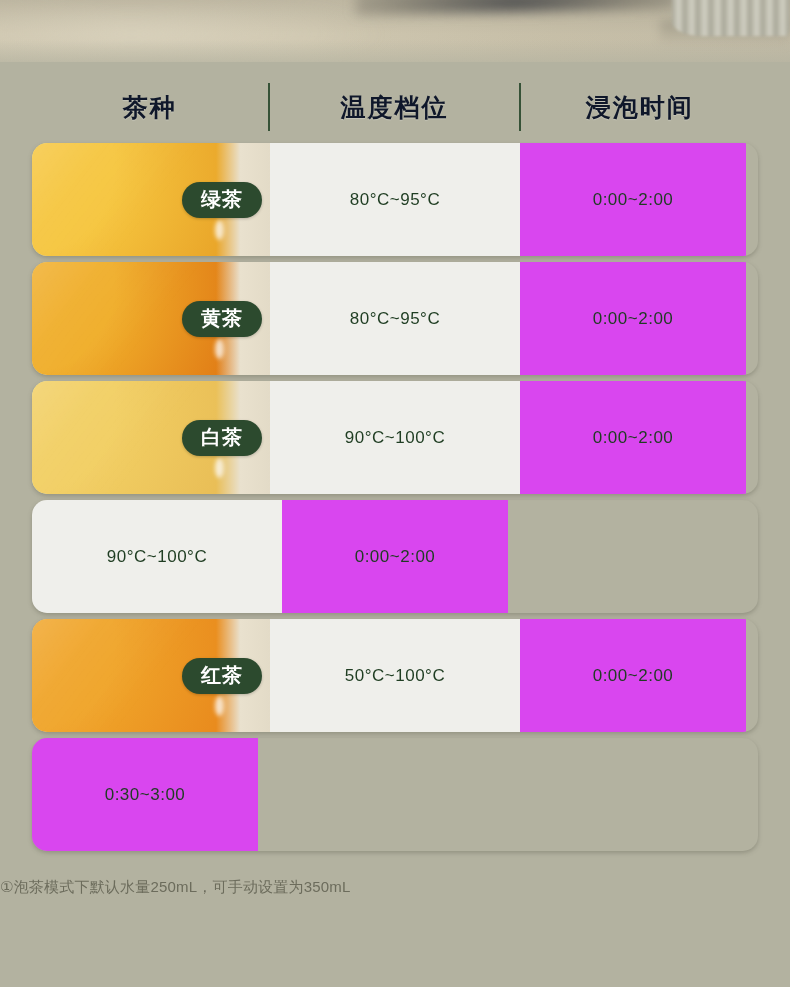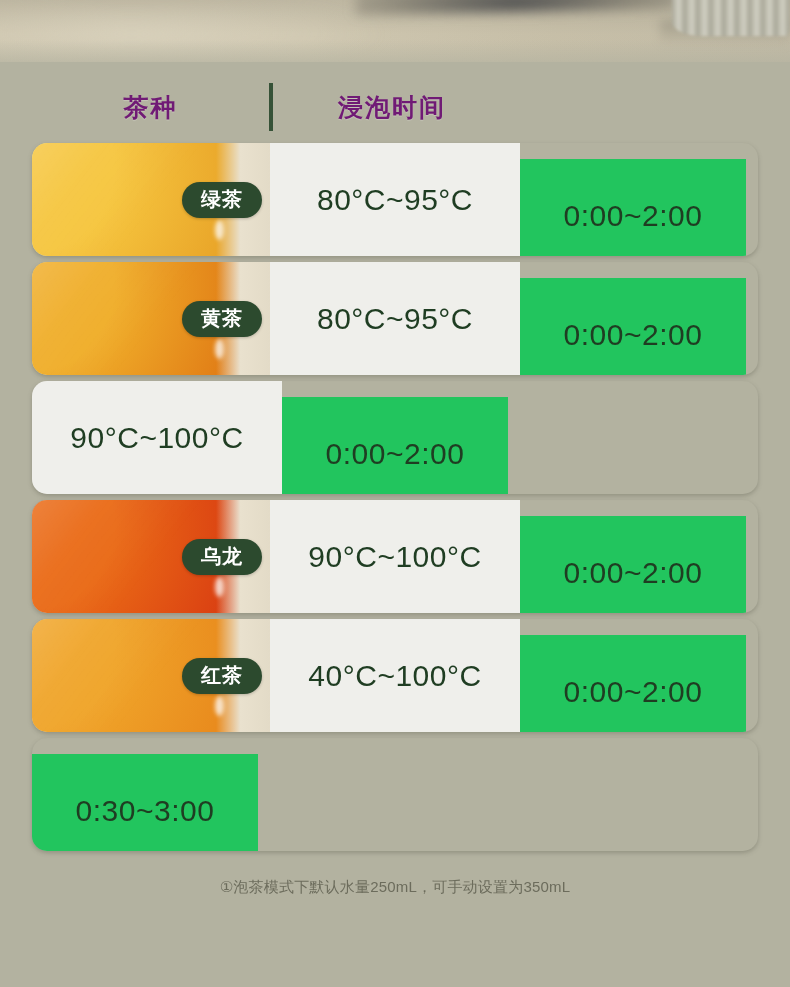--- a/index.html
+++ b/index.html
@@ -71,21 +71,21 @@
     left: 32px; top: 78px;
     width: 726px; height: 58px;
     display: flex;
     align-items: center;
   }
   .th {
     display: flex;
     align-items: center;
     justify-content: center;
     height: 58px;
-    color: #701a75;
+    color: #0f172a;
     font-size: 25px;
     font-family: "Liberation Serif", "DejaVu Serif", serif;
     font-weight: 700;
     letter-spacing: 2px;
     text-shadow: 0 1px 1px rgba(255,255,255,0.25);
   }
   .th-tea   { width: 237px; }
   .th-temp  { width: 251px; }
   .th-time  { width: 238px; }
   .head-divider {
@@ -190,37 +190,35 @@
   }
 
   
   .cell-temp {
     width: 250px;
     background: #efefeb;
   }
   
   .cell-time {
     width: 226px;
-    background: #22c55e;
-    margin-top: 16px;
+    background: #d946ef;
   }
   .value-text {
     color: #1f3d22;
-    font-size: 30px;
+    font-size: 17px;
     font-family: "Liberation Sans", "DejaVu Sans", sans-serif;
     letter-spacing: 0.5px;
     white-space: nowrap;
   }
 
   
   .footnotes {
     position: absolute;
     left: 0; top: 872px;
     width: 790px;
-    text-align: center;
   }
   .footnote {
     color: #6c6c5c;
     font-size: 15px;
     font-family: "Liberation Sans", "DejaVu Sans", sans-serif;
     line-height: 30px;
     letter-spacing: 0.2px;
   }
 </style>
 </head>
@@ -230,20 +228,21 @@
   <div class="glow"></div>
   <div class="dark-blob"></div>
   <div class="fluted-shadow"></div>
   <div class="fluted"></div>
 </div>
 <div class="strip-fade"></div>
 
 <div class="table-header">
   <div class="th th-tea">茶种</div>
   <div class="head-divider"></div>
+  <div class="th th-temp">温度档位</div>
   <div class="head-divider"></div>
   <div class="th th-time">浸泡时间</div>
 </div>
 
 <div class="rows" id="rows-container">
     <div class="row">
       <div class="cell cell-tea">
         <div class="tea-photo">
           <div class="rim"></div>
           <div class="disc" style="background: radial-gradient(circle at 34% 38%, rgb(246, 198, 63) 0%, rgb(246, 198, 63) 30%, rgb(232, 162, 39) 78%, rgb(232, 162, 39) 100%);"></div>
@@ -272,58 +271,58 @@
         <div class="badge">黄茶</div>
       </div>
       <div class="cell cell-temp">
         <span class="value-text">80°C~95°C</span>
       </div>
       <div class="cell cell-time">
         <span class="value-text">0:00~2:00</span>
       </div>
     </div>
     <div class="row">
-      <div class="cell cell-temp">
-        <span class="value-text">90°C~100°C</span>
-      </div>
-      <div class="cell cell-time">
-        <span class="value-text">0:00~2:00</span>
-      </div>
-    </div>
-    <div class="row">
       <div class="cell cell-tea">
         <div class="tea-photo">
           <div class="rim"></div>
-          <div class="disc" style="background: radial-gradient(circle at 34% 38%, rgb(234, 106, 22) 0%, rgb(234, 106, 22) 30%, rgb(217, 61, 18) 78%, rgb(217, 61, 18) 100%);"></div>
+          <div class="disc" style="background: radial-gradient(circle at 34% 38%, rgb(242, 207, 99) 0%, rgb(242, 207, 99) 30%, rgb(232, 188, 85) 78%, rgb(232, 188, 85) 100%);"></div>
           <div class="sheen"></div>
           <div class="specular"></div>
           <div class="bg-right"></div>
         </div>
-        <div class="badge">乌龙</div>
-      </div>
+        <div class="badge">白茶</div>
+      </div>
+      <div class="cell cell-temp">
+        <span class="value-text">90°C~100°C</span>
+      </div>
+      <div class="cell cell-time">
+        <span class="value-text">0:00~2:00</span>
+      </div>
+    </div>
+    <div class="row">
       <div class="cell cell-temp">
         <span class="value-text">90°C~100°C</span>
       </div>
       <div class="cell cell-time">
         <span class="value-text">0:00~2:00</span>
       </div>
     </div>
     <div class="row">
       <div class="cell cell-tea">
         <div class="tea-photo">
           <div class="rim"></div>
           <div class="disc" style="background: radial-gradient(circle at 34% 38%, rgb(240, 165, 42) 0%, rgb(240, 165, 42) 30%, rgb(232, 136, 28) 78%, rgb(232, 136, 28) 100%);"></div>
           <div class="sheen"></div>
           <div class="specular"></div>
           <div class="bg-right"></div>
         </div>
         <div class="badge">红茶</div>
       </div>
       <div class="cell cell-temp">
-        <span class="value-text">40°C~100°C</span>
+        <span class="value-text">50°C~100°C</span>
       </div>
       <div class="cell cell-time">
         <span class="value-text">0:00~2:00</span>
       </div>
     </div>
     <div class="row">
       <div class="cell cell-time">
         <span class="value-text">0:30~3:00</span>
       </div>
     </div>

